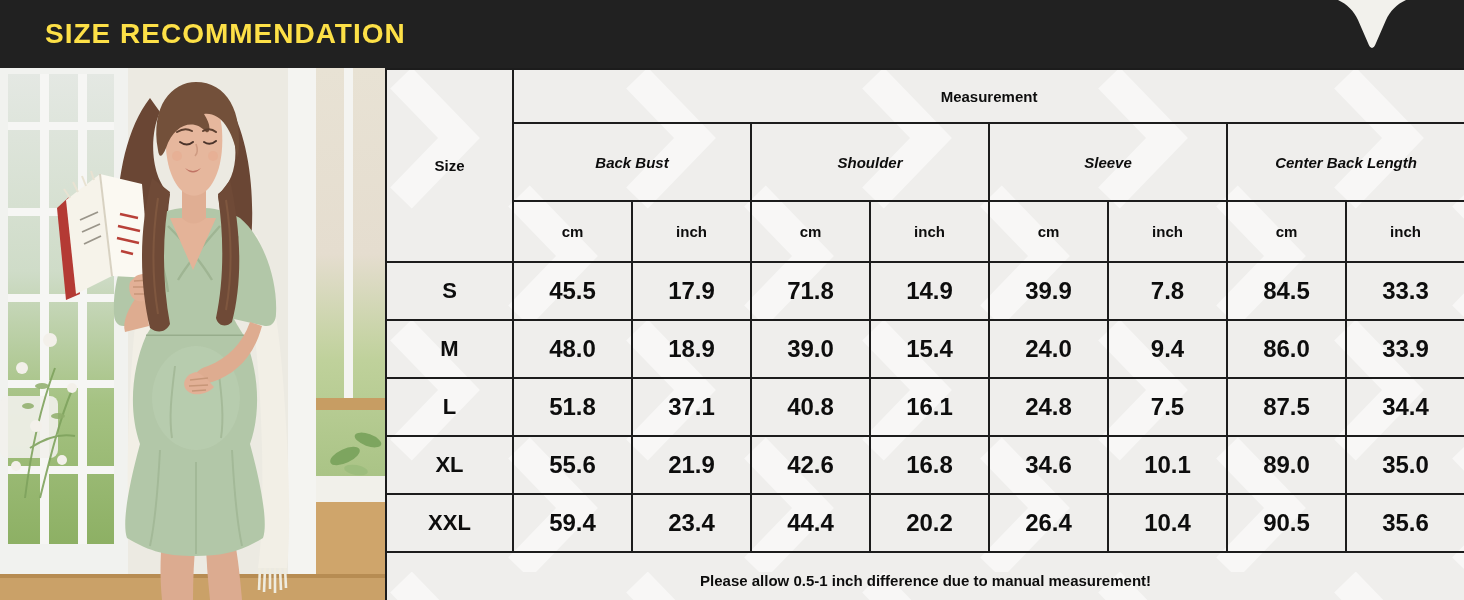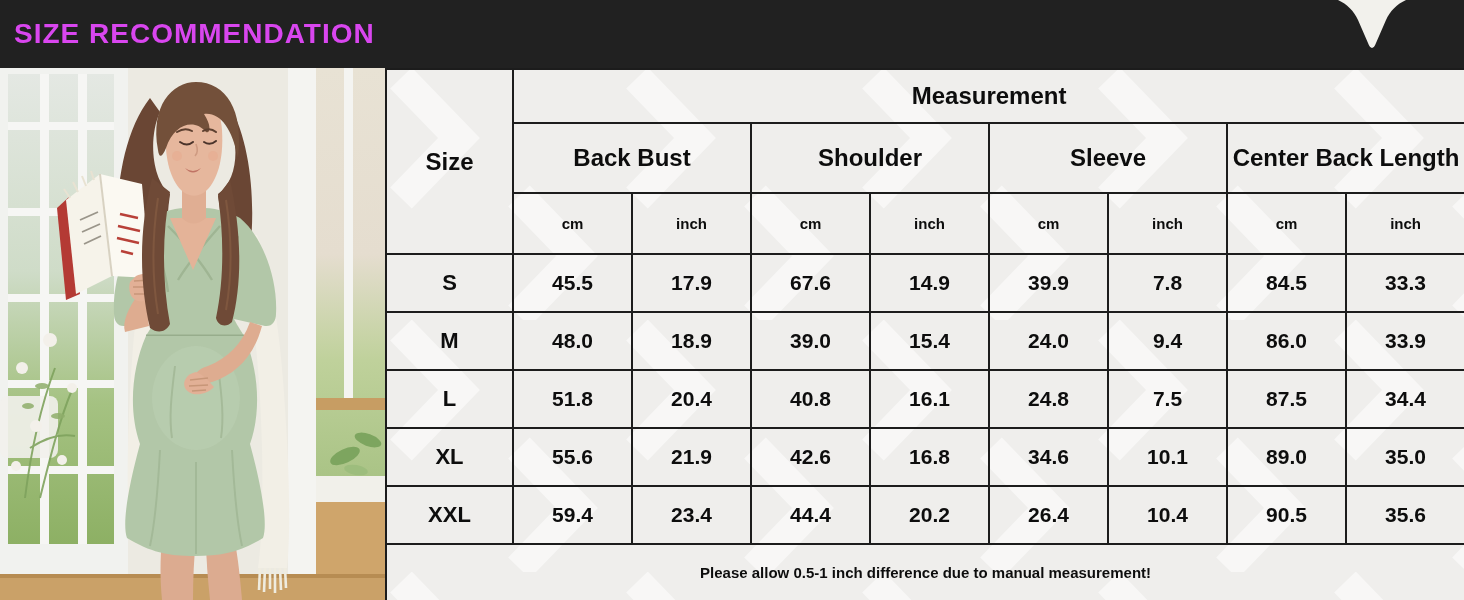--- a/index.html
+++ b/index.html
@@ -10,22 +10,22 @@
     font-family:"Liberation Sans",sans-serif;
     background:#ffffff;
   }
   
   .banner{
     position:absolute;left:0;top:0;width:1464px;height:68px;
     background:#212121;
     display:flex;align-items:center;
   }
   .banner-title{
-    color:#d946ef;font-weight:700;font-size:28px;letter-spacing:1px;
-    padding-left:14px;
+    color:#fde047;font-weight:700;font-size:28px;letter-spacing:1px;
+    padding-left:45px;
   }
   .brand-logo{position:absolute;top:0;right:58px;width:68px;height:52px;}
   
   .photo{
     position:absolute;left:0;top:68px;width:385px;height:532px;
     overflow:hidden;background:#e9eae4;
   }
   .photo svg{display:block;width:385px;height:532px;}
   
   .table-area{
@@ -37,26 +37,26 @@
     width:1079px;height:532px;
     border-collapse:collapse;table-layout:fixed;
   }
   table.size-table td,table.size-table th{
     border:2px solid #1c1c1c;
     background:transparent;
     text-align:center;vertical-align:middle;
     color:#0d0d0d;font-weight:700;
     padding:0;
   }
-  .r1{height:54px;} .r2{height:70px;} .r3{height:61px;}
+  .r1{height:54px;} .r2{height:78px;font-style:italic;} .r3{height:61px;}
   .rd{height:58px;} .rf{height:57px;}
-  .h-big{font-size:24px;}
+  .h-big{font-size:15px;}
   .h-unit{font-size:15px;}
   .c-size{font-size:22px;}
-  .c-val{font-size:21px;margin-top:28px;}
+  .c-val{font-size:24px;margin-top:28px;}
   .c-note{font-size:15px;border-radius:16px;}
 </style>
 </head>
 <body>
 
 <div class="page">
 
   <div class="banner">
     <div class="banner-title">SIZE RECOMMENDATION</div>
     <svg class="brand-logo" viewBox="0 0 68 52">
@@ -297,42 +297,42 @@
           <td class="h-unit">cm</td>
           <td class="h-unit">inch</td>
           <td class="h-unit">cm</td>
           <td class="h-unit">inch</td>
         </tr>
 
         <tr class="rd">
           <td class="c-size">S</td>
           <td class="c-val">45.5</td>
           <td class="c-val">17.9</td>
-          <td class="c-val">67.6</td>
+          <td class="c-val">71.8</td>
           <td class="c-val">14.9</td>
           <td class="c-val">39.9</td>
           <td class="c-val">7.8</td>
           <td class="c-val">84.5</td>
           <td class="c-val">33.3</td>
         </tr>
         <tr class="rd">
           <td class="c-size">M</td>
           <td class="c-val">48.0</td>
           <td class="c-val">18.9</td>
           <td class="c-val">39.0</td>
           <td class="c-val">15.4</td>
           <td class="c-val">24.0</td>
           <td class="c-val">9.4</td>
           <td class="c-val">86.0</td>
           <td class="c-val">33.9</td>
         </tr>
         <tr class="rd">
           <td class="c-size">L</td>
           <td class="c-val">51.8</td>
-          <td class="c-val">20.4</td>
+          <td class="c-val">37.1</td>
           <td class="c-val">40.8</td>
           <td class="c-val">16.1</td>
           <td class="c-val">24.8</td>
           <td class="c-val">7.5</td>
           <td class="c-val">87.5</td>
           <td class="c-val">34.4</td>
         </tr>
         <tr class="rd">
           <td class="c-size">XL</td>
           <td class="c-val">55.6</td>

